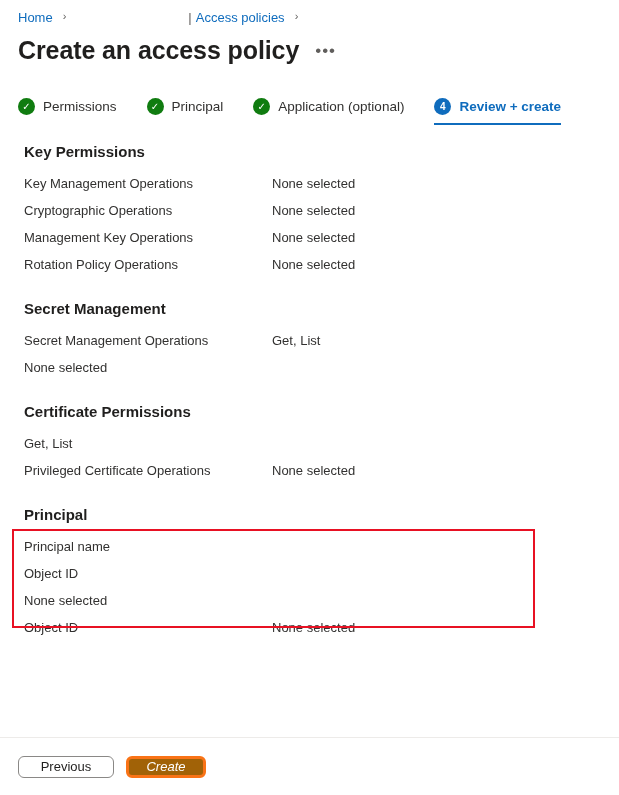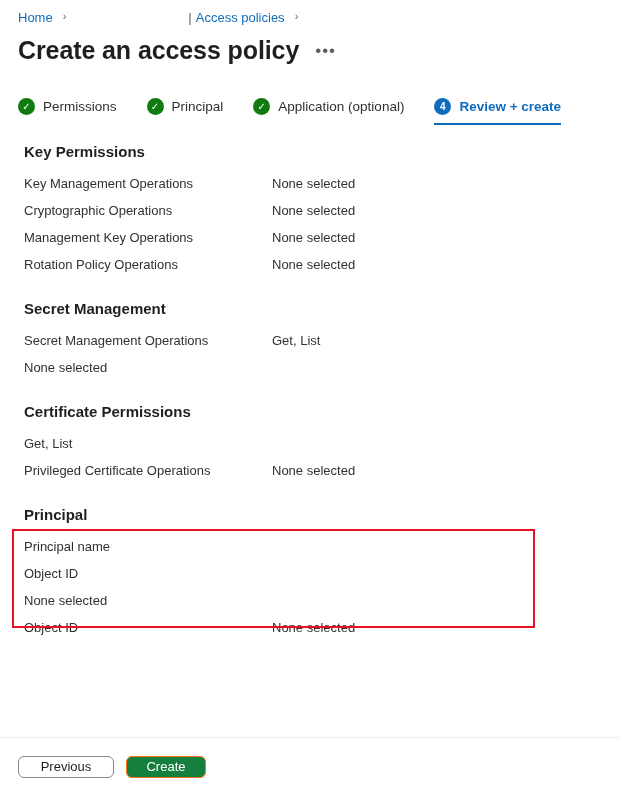--- a/index.html
+++ b/index.html
@@ -173,25 +173,26 @@
     border-radius: 6px;
     cursor: pointer;
   }
   .btn-secondary {
     background: #ffffff;
     border: 1px solid #8a8886;
     color: #201f1e;
     min-width: 96px;
   }
   .btn-primary {
-    background: #15803d;
-    border: 1px solid #f97316;
+    background: #a16207;
+    border: 3px solid #f97316;
     color: #ffffff;
     min-width: 80px;
     margin-left: 12px;
+    font-style: italic;
   }
 </style>
 </head>
 <body>
 
 <div class="page">
 
   <div class="breadcrumb">
     <span class="crumb-link">Home</span>
     <span class="chev">›</span>

